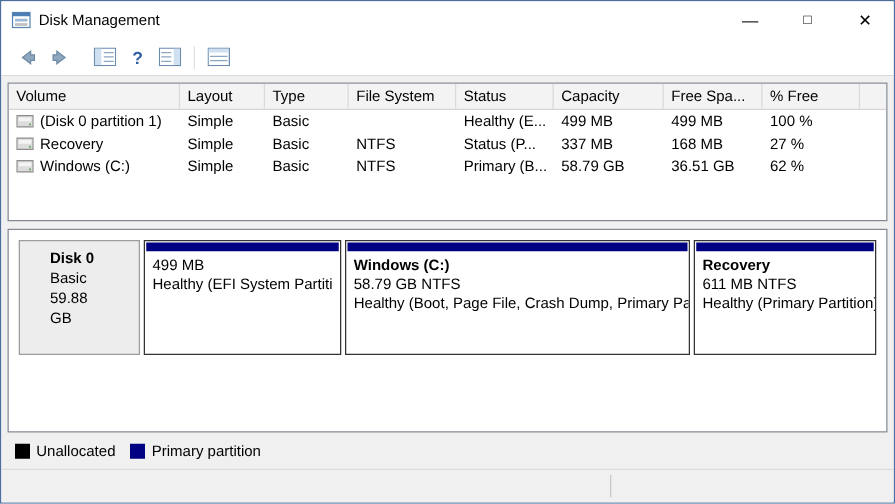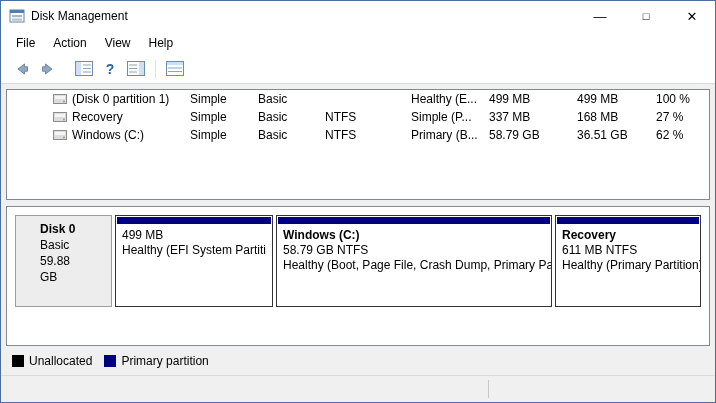--- a/index.html
+++ b/index.html
@@ -33,21 +33,21 @@
 
   
   .content{ flex:1; min-height:0; padding:5px; display:flex; flex-direction:column; background:#f0f0f0; }
 
   
   .volume-panel{ height:111px; flex:none; background:#fff; border:1px solid #828790; display:flex; flex-direction:column; overflow:hidden; }
   .vheader,.vrow{ display:grid; grid-template-columns:137px 68px 67px 86px 78px 88px 79px 78px 1fr; }
   .vheader{ height:21px; flex:none; background:#f3f3f3; border-bottom:1px solid #d5d5d5; }
   .vh-cell{ padding:3px 4px 0 6px; border-right:1px solid #d9d9d9; white-space:nowrap; overflow:hidden; }
   .vh-cell.last{ border-right:none; }
-  .vrow{ height:18px; align-items:center;margin-left:40px; }
+  .vrow{ height:18px; align-items:center; }
   .vcell{ padding:0 4px 0 6px; white-space:nowrap; overflow:hidden; }
   .vcell.vol{ display:flex; align-items:center; gap:5px; }
   .vol-icon{ flex:none; }
 
   .splitter{ height:6px; flex:none; }
 
   
   .disk-panel{ flex:1; min-height:0; background:#fff; border:1px solid #828790; padding:8px; }
   .disk-row{ display:flex; height:92px; gap:3px; }
   .disk-info{ width:97px; flex:none; background:#ededed; border:1px solid #9d9d9d; padding:5px 24px; line-height:16px; }
@@ -85,26 +85,20 @@
       <rect x="3" y="10.5" width="10" height="2.2" fill="#c0c0c0"></rect>
     </svg>
     <span class="title-text">Disk Management</span>
     <div class="win-controls">
       <span class="win-btn">—</span>
       <span class="win-btn max">□</span>
       <span class="win-btn">✕</span>
     </div>
   </div>
 
-  <div class="menubar">
-    <span class="menu-item">File</span>
-    <span class="menu-item">Action</span>
-    <span class="menu-item">View</span>
-    <span class="menu-item">Help</span>
-  </div>
 
   <div class="toolbar">
     <span class="tb-icon">
       <svg width="16" height="16" viewBox="0 0 16 16">
           <path d="M10.5 3 L4 8 L10.5 13 L10.5 10.2 L13.5 10.2 L13.5 5.8 L10.5 5.8 Z" fill="#8fa8bf" stroke="#6c8aa5"></path>
         </svg>
     </span>
     <span class="tb-icon">
       <svg width="16" height="16" viewBox="0 0 16 16">
           <path d="M5.5 3 L12 8 L5.5 13 L5.5 10.2 L2.5 10.2 L2.5 5.8 L5.5 5.8 Z" fill="#8fa8bf" stroke="#6c8aa5"></path>
@@ -139,20 +133,31 @@
         <rect x="1" y="1" width="16" height="3" fill="#cfe0f0"></rect>
         <line x1="2" y1="7" x2="16" y2="7" stroke="#8aa6c0"></line>
         <line x1="2" y1="10.5" x2="16" y2="10.5" stroke="#8aa6c0"></line>
       </svg>
     </span>
   </div>
 
   <div class="content">
 
     <div class="volume-panel">
+      <div class="vheader">
+        <span class="vh-cell">Volume</span>
+        <span class="vh-cell">Layout</span>
+        <span class="vh-cell">Type</span>
+        <span class="vh-cell">File System</span>
+        <span class="vh-cell">Status</span>
+        <span class="vh-cell">Capacity</span>
+        <span class="vh-cell">Free Spa...</span>
+        <span class="vh-cell">% Free</span>
+        <span class="vh-cell last"></span>
+      </div>
 
       <div class="vrow">
         <span class="vcell vol">
           <svg class="vol-icon" width="14" height="12" viewBox="0 0 14 12">
             <rect x="0.5" y="1.5" width="13" height="9" fill="#dcdcdc" stroke="#8c8c8c"></rect>
             <rect x="2" y="3" width="10" height="3" fill="#f4f4f4"></rect>
             <circle cx="11" cy="8.5" r="0.9" fill="#6fae6f"></circle>
           </svg>
           <span>(Disk 0 partition 1)</span>
         </span>
@@ -171,21 +176,21 @@
           <svg class="vol-icon" width="14" height="12" viewBox="0 0 14 12">
             <rect x="0.5" y="1.5" width="13" height="9" fill="#dcdcdc" stroke="#8c8c8c"></rect>
             <rect x="2" y="3" width="10" height="3" fill="#f4f4f4"></rect>
             <circle cx="11" cy="8.5" r="0.9" fill="#6fae6f"></circle>
           </svg>
           <span>Recovery</span>
         </span>
         <span class="vcell">Simple</span>
         <span class="vcell">Basic</span>
         <span class="vcell">NTFS</span>
-        <span class="vcell">Simple (P...</span>
+        <span class="vcell">Status (P...</span>
         <span class="vcell">337 MB</span>
         <span class="vcell">168 MB</span>
         <span class="vcell">27 %</span>
         <span class="vcell"></span>
       </div>
 
       <div class="vrow">
         <span class="vcell vol">
           <svg class="vol-icon" width="14" height="12" viewBox="0 0 14 12">
             <rect x="0.5" y="1.5" width="13" height="9" fill="#dcdcdc" stroke="#8c8c8c"></rect>

